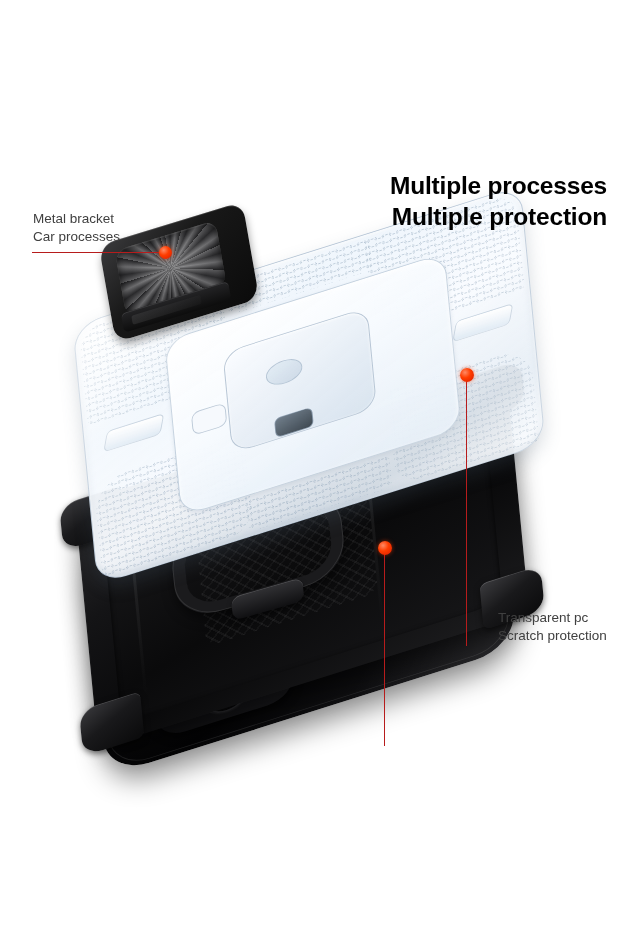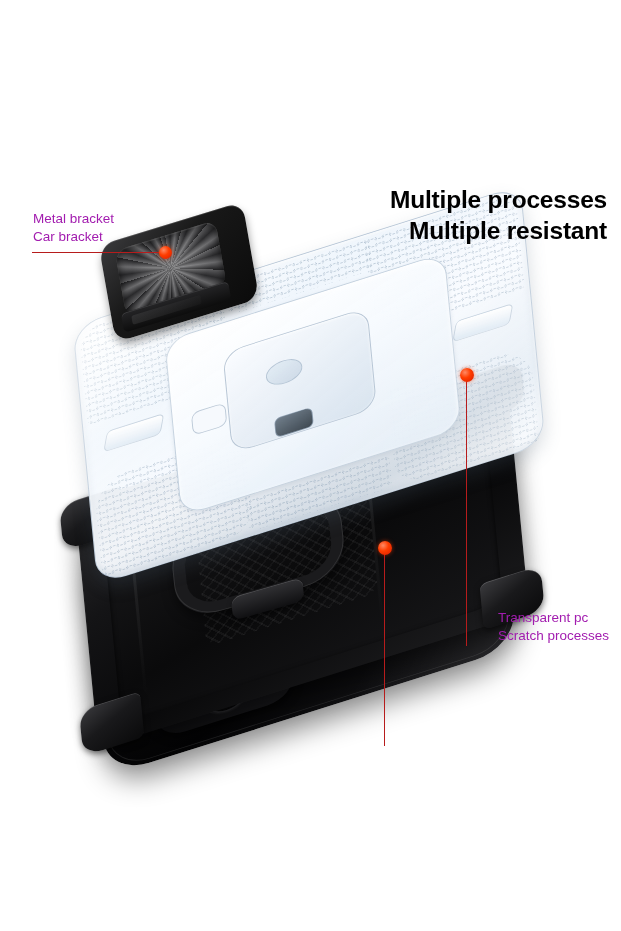--- a/index.html
+++ b/index.html
@@ -16,37 +16,37 @@
     width: 621px;
     height: 931px;
     background: #ffffff;
     overflow: hidden;
   }
 
   
   .headline {
     position: absolute;
     right: 14px;
-    top: 184px;
+    top: 170px;
     text-align: right;
     font-size: 24.5px;
     font-weight: bold;
     line-height: 1.28;
     color: #000000;
     letter-spacing: -0.2px;
     white-space: nowrap;
   }
   .headline div { display: block; }
 
   
   .callout {
     position: absolute;
     font-size: 13.5px;
     line-height: 1.33;
-    color: #a21caf;
+    color: #404040;
     white-space: nowrap;
   }
   .callout span { display: block; }
 
   #callout-bracket { left: 33px; top: 210px; }
   #callout-pc      { left: 498px; top: 609px; }
   #callout-tpu     { left: 390px; top: 710px; }
 
   
   .leader-h {
@@ -467,27 +467,27 @@
   <div class="dot" style="left:159px; top:246px; width:13px; height:13px;"></div>
 
   <div class="leader-v" style="left:466px; top:378px; height:268px;"></div>
   <div class="dot" style="left:460px; top:368px; width:14px; height:14px;"></div>
 
   <div class="leader-v" style="left:384px; top:551px; height:195px;"></div>
   <div class="dot" style="left:378px; top:541px; width:14px; height:14px;"></div>
 
   <div class="headline">
     <div>Multiple processes</div>
-    <div>Multiple resistant</div>
+    <div>Multiple protection</div>
   </div>
 
   <div class="callout" id="callout-bracket">
     <span>Metal bracket</span>
-    <span>Car bracket</span>
+    <span>Car processes</span>
   </div>
 
   <div class="callout" id="callout-pc">
     <span>Transparent pc</span>
-    <span>Scratch processes</span>
+    <span>Scratch protection</span>
   </div>
 
 
 </div>
 
 </body></html>

